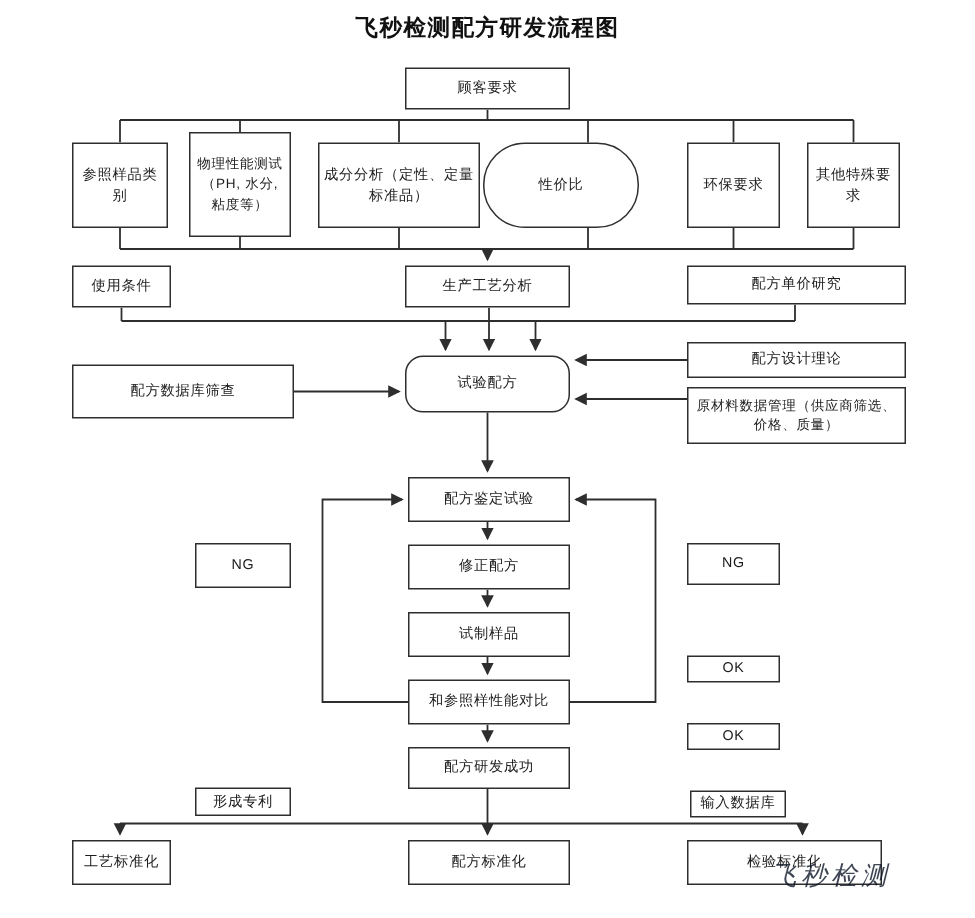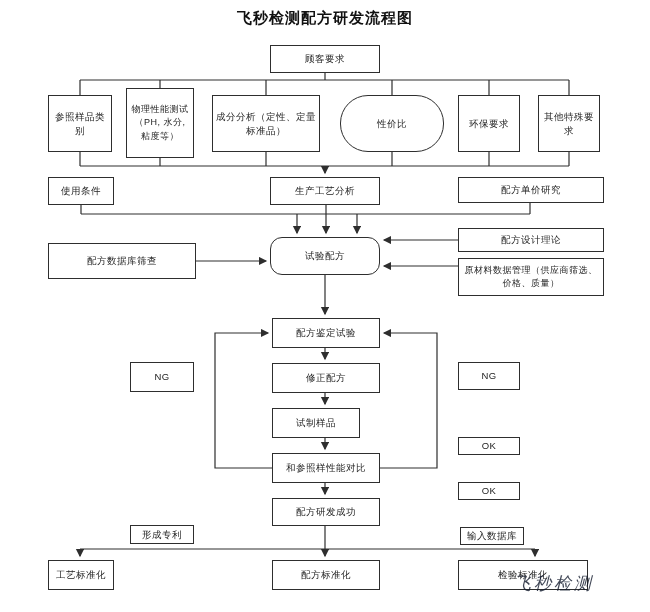--- a/index.html
+++ b/index.html
@@ -82,36 +82,36 @@
       <path d="M325 549 V556" marker-end="url(#ah)"></path>
       <path d="M535 549 V556" marker-end="url(#ah)"></path>
     </g>
   </svg>
 
   <div class="box" style="left:270px;top:45px;width:110px;height:28px;">顾客要求</div>
 
   <div class="box small" style="left:126px;top:88px;width:68px;height:70px;">物理性能测试（PH, 水分, 粘度等）</div>
   <div class="box" style="left:48px;top:95px;width:64px;height:57px;">参照样品类别</div>
   <div class="box" style="left:212px;top:95px;width:108px;height:57px;">成分分析（定性、定量 标准品）</div>
-  <div class="box" style="left:340px;top:95px;width:104px;height:57px;border-radius:28px;">性价比</div>
+  <div class="box" style="left:322px;top:95px;width:104px;height:57px;border-radius:28px;">性价比</div>
   <div class="box" style="left:458px;top:95px;width:62px;height:57px;">环保要求</div>
   <div class="box" style="left:538px;top:95px;width:62px;height:57px;">其他特殊要求</div>
 
   <div class="box" style="left:48px;top:177px;width:66px;height:28px;">使用条件</div>
   <div class="box" style="left:270px;top:177px;width:110px;height:28px;">生产工艺分析</div>
   <div class="box" style="left:458px;top:177px;width:146px;height:26px;">配方单价研究</div>
   <div class="box" style="left:458px;top:228px;width:146px;height:24px;">配方设计理论</div>
 
   <div class="box" style="left:270px;top:237px;width:110px;height:38px;border-radius:12px;">试验配方</div>
   <div class="box" style="left:48px;top:243px;width:148px;height:36px;">配方数据库筛查</div>
   <div class="box" style="left:272px;top:318px;width:108px;height:30px;">配方鉴定试验</div>
 
   <div class="box small" style="left:458px;top:258px;width:146px;height:38px;">原材料数据管理（供应商筛选、价格、质量）</div>
   <div class="box" style="left:272px;top:363px;width:108px;height:30px;">修正配方</div>
-  <div class="box" style="left:272px;top:408px;width:88px;height:30px;">试制样品</div>
+  <div class="box" style="left:272px;top:408px;width:108px;height:30px;">试制样品</div>
   <div class="box" style="left:272px;top:453px;width:108px;height:30px;">和参照样性能对比</div>
   <div class="box" style="left:272px;top:498px;width:108px;height:28px;">配方研发成功</div>
 
   <div class="box" style="left:130px;top:362px;width:64px;height:30px;">NG</div>
   <div class="box" style="left:458px;top:362px;width:62px;height:28px;">NG</div>
   <div class="box" style="left:458px;top:437px;width:62px;height:18px;">OK</div>
   <div class="box" style="left:458px;top:482px;width:62px;height:18px;">OK</div>
 
   <div class="box" style="left:130px;top:525px;width:64px;height:19px;">形成专利</div>
   <div class="box" style="left:460px;top:527px;width:64px;height:18px;">输入数据库</div>

